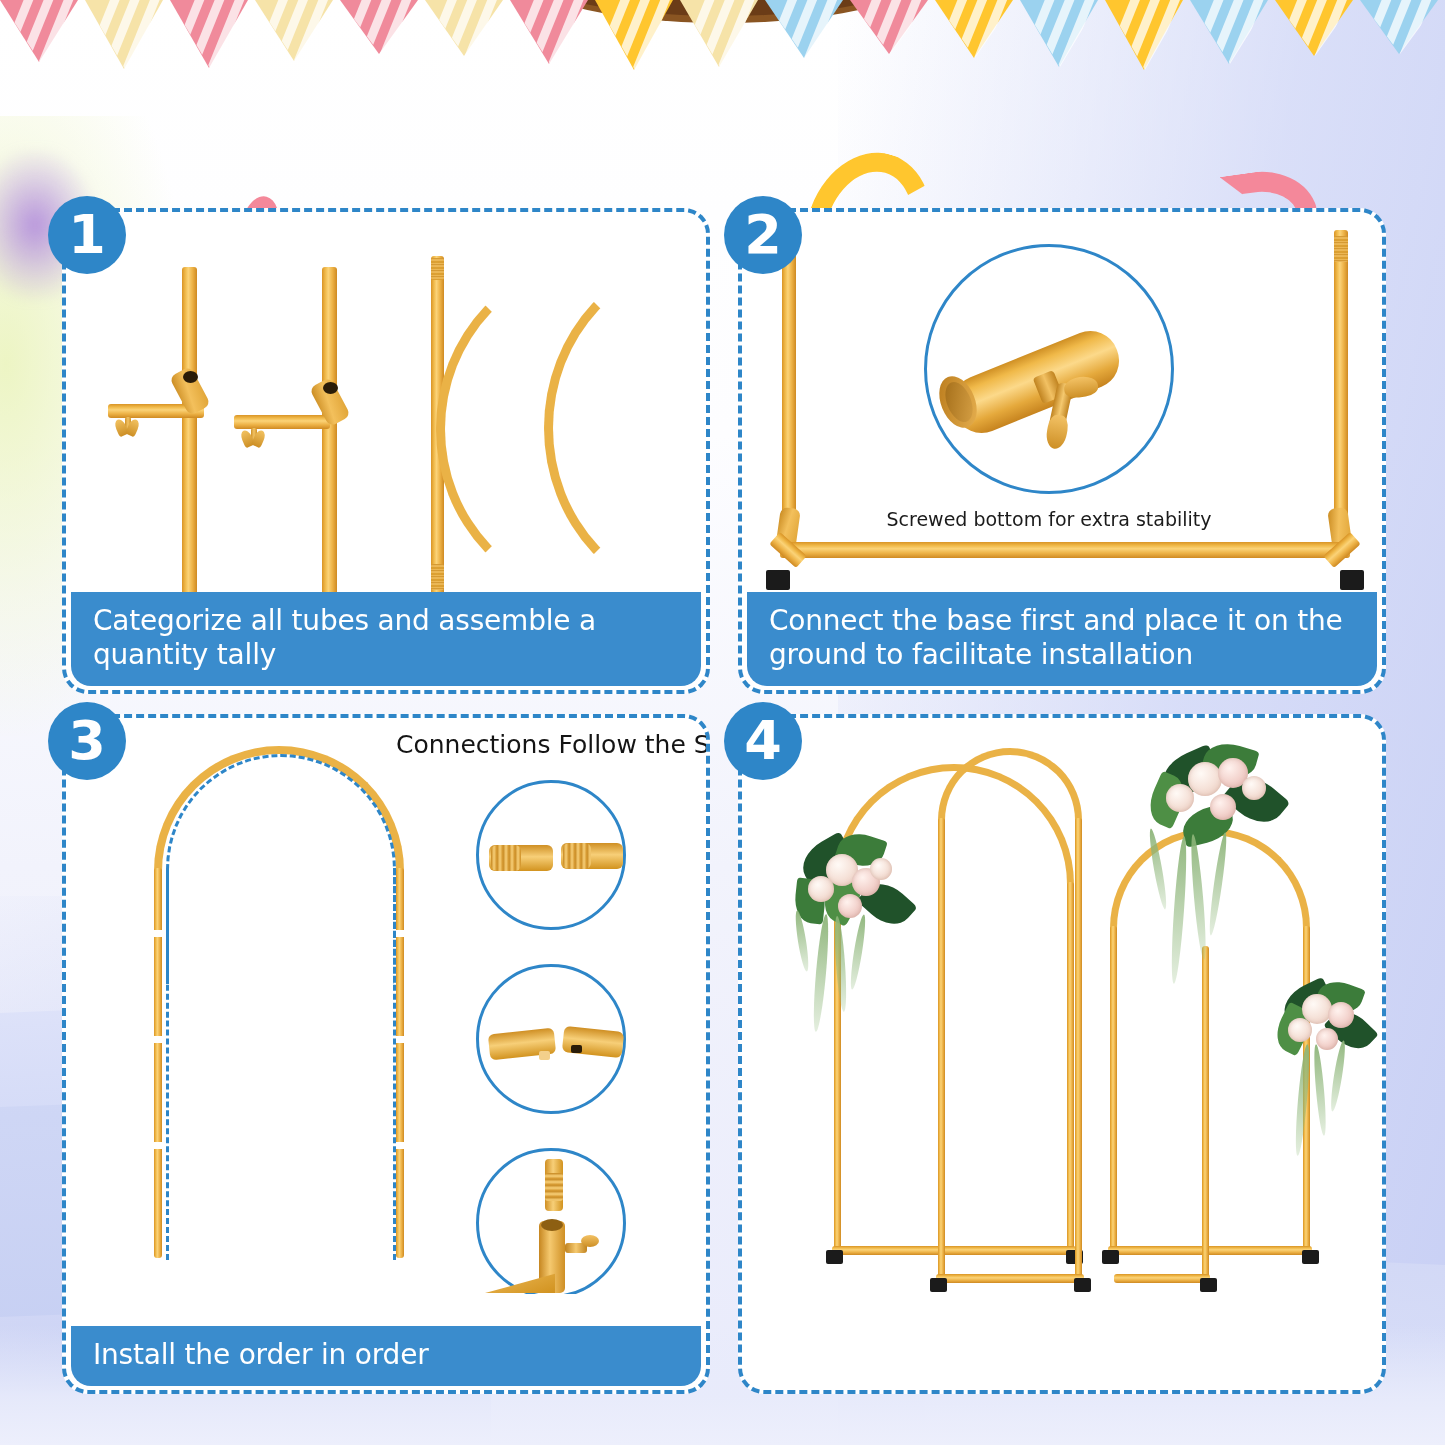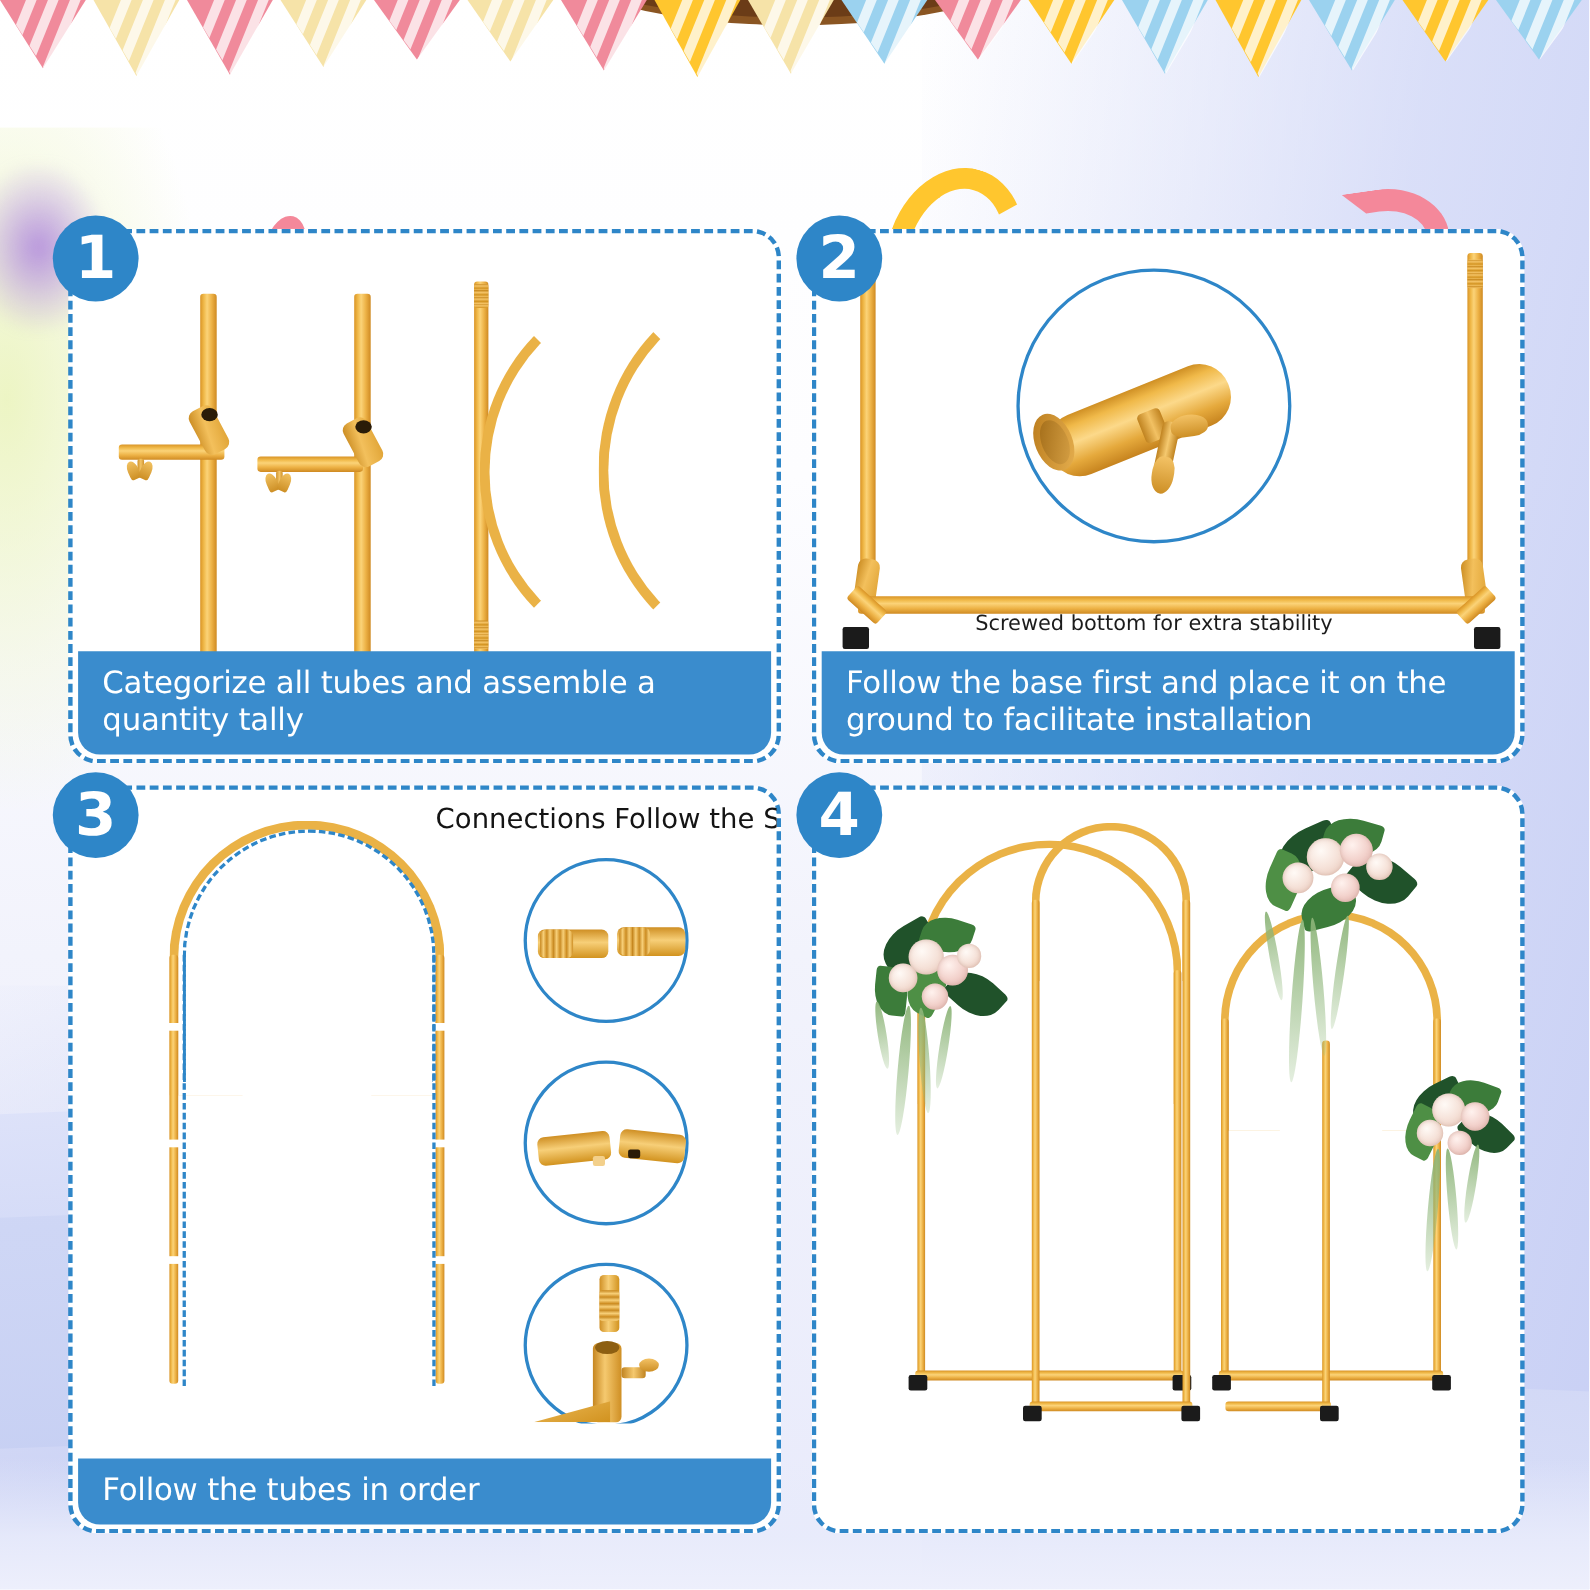--- a/index.html
+++ b/index.html
@@ -527,23 +527,23 @@
 
       <div class="inset-circle" style="left:182px; top:32px; width:250px; height:250px;">
         <div class="tube-h" style="left:22px; top:106px; width:174px; height:58px; border-radius:28px/28px; transform:rotate(-22deg); background:linear-gradient(180deg,#cf8f24 0%,#f0b949 18%,#fcd98a 44%,#e5a93c 74%,#c6831e 100%);"></div>
         <div style="position:absolute; left:14px; top:128px; width:34px; height:54px; border-radius:50%; background:linear-gradient(120deg,#b8791a,#e8b252); transform:rotate(-22deg);"></div>
         <div style="position:absolute; left:20px; top:134px; width:24px; height:42px; border-radius:50%; background:linear-gradient(120deg,#a06a16,#d9a347); transform:rotate(-22deg);"></div>
         <div style="position:absolute; left:110px; top:126px; width:22px; height:28px; background:linear-gradient(90deg,#c08320,#f2c163,#c08320); border-radius:4px; transform:rotate(-22deg);"></div>
         <div style="position:absolute; left:126px; top:136px; width:16px; height:46px; background:linear-gradient(90deg,#c08320,#f5c96f,#c08320); border-radius:6px; transform:rotate(12deg);"></div>
         <div style="position:absolute; left:137px; top:130px; width:34px; height:20px; background:linear-gradient(180deg,#f3c265,#cd8f25); border-radius:50% 50% 40% 40%; transform:rotate(-8deg);"></div>
         <div style="position:absolute; left:120px; top:168px; width:20px; height:34px; background:linear-gradient(180deg,#f3c265,#cd8f25); border-radius:40% 40% 50% 50%; transform:rotate(10deg);"></div>
       </div>
-      <div class="inset-label" style="left:142px; top:296px; width:330px;margin-top:48px;">Screwed bottom for extra stability</div>
+      <div class="inset-label" style="left:142px; top:296px; width:330px;">Screwed bottom for extra stability</div>
     </div>
-    <div class="caption two-line">Follow the base first and place it on the ground to facilitate installation</div>
+    <div class="caption two-line">Connect the base first and place it on the ground to facilitate installation</div>
   </div>
   <div class="badge" style="left:724px; top:196px;">2</div>
 
   <div class="panel" style="left:62px; top:714px; width:648px; height:680px;">
     <div class="panel-art">
 
       <div style="position:absolute; left:88px; top:28px; width:250px; height:250px; border:8px solid #eab246; border-bottom:none; border-radius:125px 125px 0 0; box-sizing:border-box;"></div>
       <div class="tube" style="left:88px; top:150px; width:8px; height:390px;"></div>
       <div class="tube" style="left:330px; top:150px; width:8px; height:390px;"></div>
 
@@ -577,21 +577,21 @@
       <div class="inset-circle" style="left:410px; top:430px; width:150px; height:150px;">
         <div style="position:absolute; left:66px; top:8px; width:18px; height:52px; border-radius:4px; background:linear-gradient(90deg,#cf8f24,#f7cf78 45%,#d2931f);"></div>
         <div style="position:absolute; left:66px; top:22px; width:18px; height:28px; background:repeating-linear-gradient(180deg,#c6871f 0px,#f7cf78 3px,#cf8f24 6px); border-radius:3px;"></div>
         <div style="position:absolute; left:60px; top:70px; width:26px; height:72px; border-radius:5px; background:linear-gradient(90deg,#c68620,#f5c96f 42%,#cf8f24);"></div>
         <div style="position:absolute; left:62px; top:68px; width:22px; height:12px; border-radius:50%; background:#8d5f12;"></div>
         <div style="position:absolute; left:6px; top:112px; width:70px; height:30px; background:linear-gradient(160deg,#f2c263,#d1921f); clip-path:polygon(0 100%, 100% 36%, 100% 100%);"></div>
         <div style="position:absolute; left:86px; top:92px; width:22px; height:10px; background:linear-gradient(90deg,#c08320,#f5c96f,#c08320); border-radius:3px;"></div>
         <div style="position:absolute; left:102px; top:84px; width:18px; height:12px; background:linear-gradient(180deg,#f3c265,#cd8f25); border-radius:50%;"></div>
       </div>
     </div>
-    <div class="caption">Follow the tubes in order</div>
+    <div class="caption">Install the order in order</div>
   </div>
   <div class="badge" style="left:48px; top:702px;">3</div>
 
   <div class="panel" style="left:738px; top:714px; width:648px; height:680px;">
     <div class="panel-art">
 
       <div style="position:absolute; left:92px; top:46px; width:240px; height:240px; border:7px solid #eab246; border-bottom:none; border-radius:120px 120px 0 0; box-sizing:border-box;"></div>
       <div class="tube" style="left:92px; top:164px; width:7px; height:370px;"></div>
       <div class="tube" style="left:325px; top:164px; width:7px; height:370px;"></div>
       <div class="tube-h" style="left:90px; top:528px; width:244px; height:9px;"></div>

